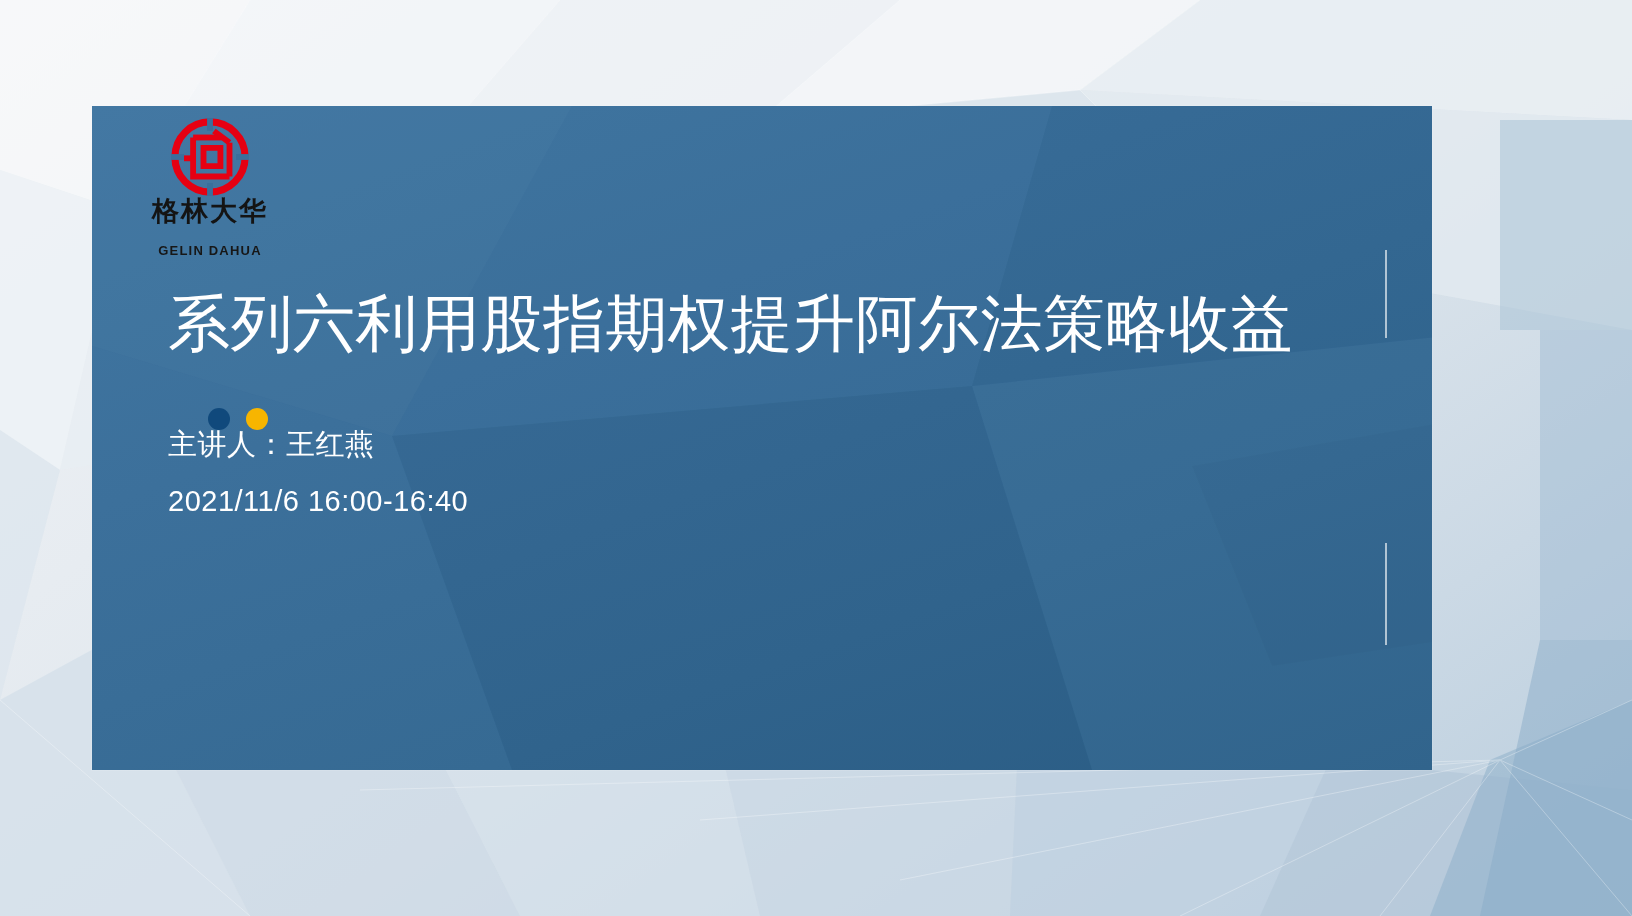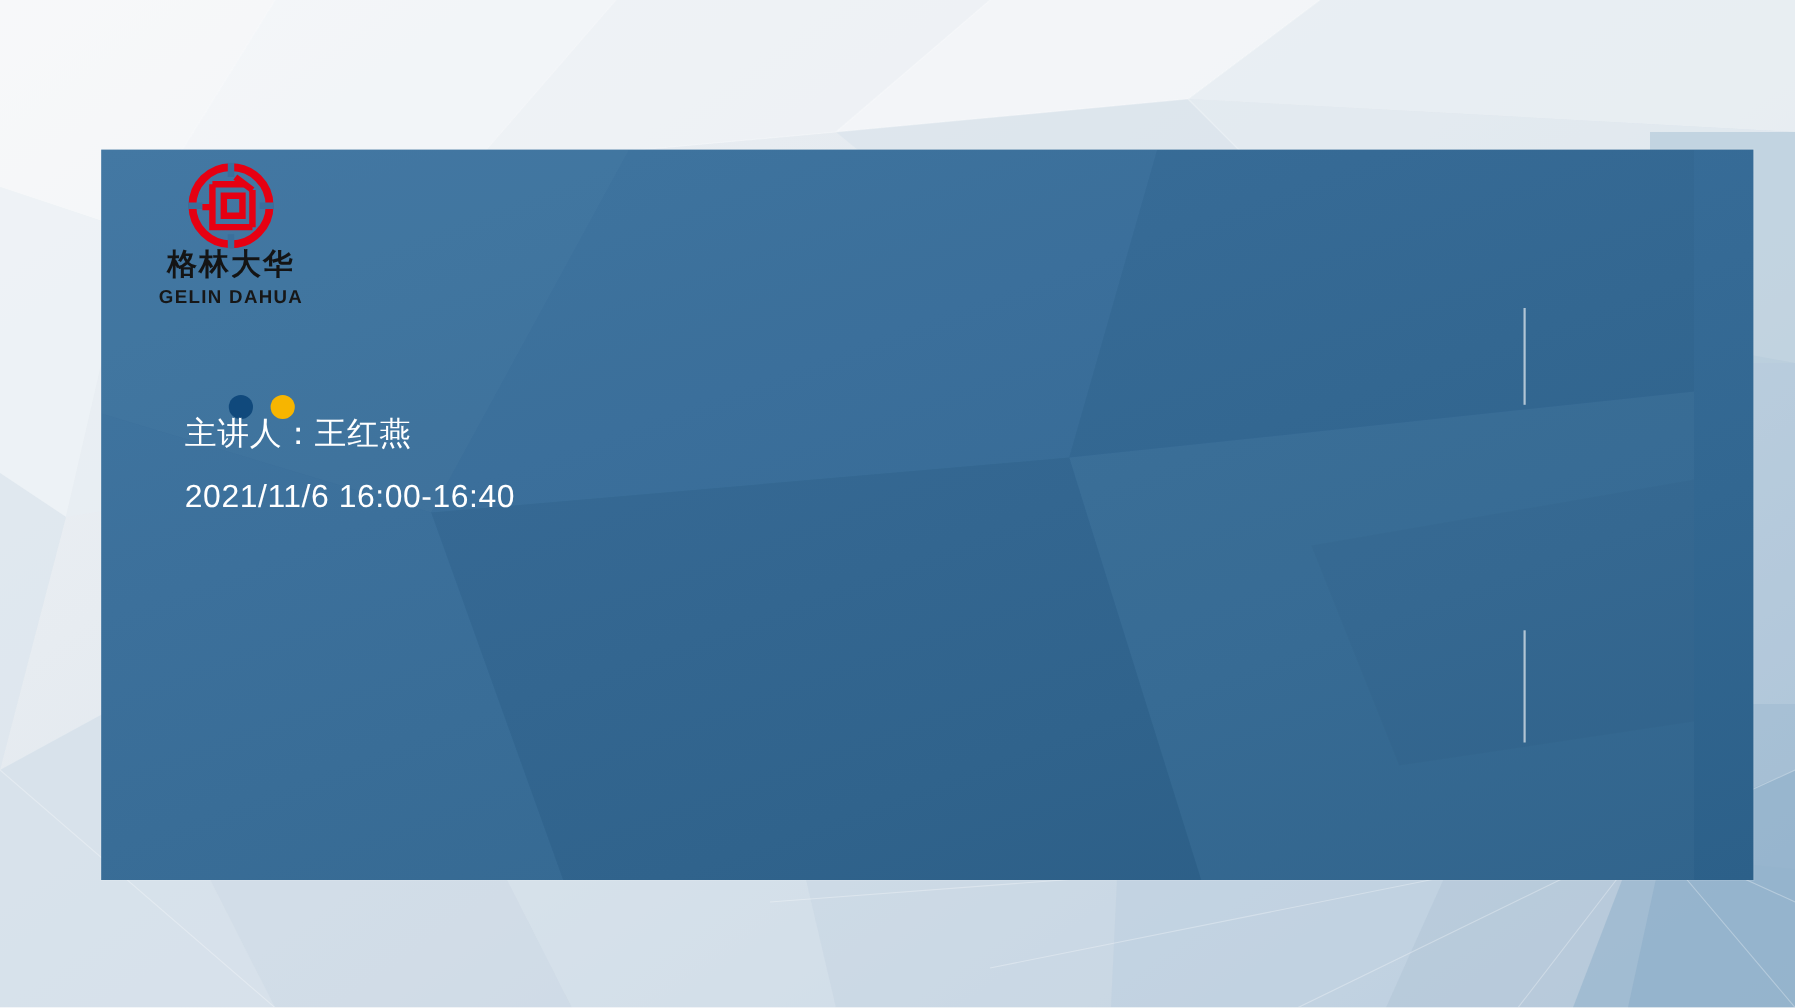--- a/index.html
+++ b/index.html
@@ -26,22 +26,22 @@
     inset: 0;
     width: 1632px;
     height: 916px;
     pointer-events: none;
   }
 
   
   .panel {
     position: absolute;
     left: 92px;
-    top: 136px;
-    width: 1502px;
+    top: 106px;
+    width: 1340px;
     height: 664px;
     background: linear-gradient(160deg, #3d74a0 0%, #386d99 35%, #326791 70%, #2c6089 100%);
     box-shadow: 0 0 0 1px rgba(255,255,255,0.10);
     overflow: hidden;
   }
   .panel-poly {
     position: absolute;
     inset: 0;
     width: 1448px;
     height: 664px;
@@ -65,22 +65,22 @@
     margin-top: 1px;
     font-size: 27px;
     font-weight: bold;
     letter-spacing: 2px;
     color: #141414;
     line-height: 1.05;
     font-family: "DejaVu Sans", "Liberation Sans", sans-serif;
   }
   .logo-en {
     display: block;
-    margin-top: 5px;
-    font-size: 17px;
+    margin-top: 18px;
+    font-size: 13px;
     font-weight: bold;
     letter-spacing: 1.2px;
     color: #171717;
     font-family: "Liberation Sans", sans-serif;
   }
 
   
   .text-block {
     position: absolute;
     left: 76px;
@@ -233,20 +233,21 @@
           <path d="M90,38 L66,20"></path>
 
           <path d="M34,62 L20,62"></path>
         </g>
       </svg>
       <span class="logo-cn">格林大华</span>
       <span class="logo-en">GELIN DAHUA</span>
     </div>
 
     <div class="text-block">
+      <div class="headline">系列六利用股指期权提升阿尔法策略收益</div>
 
       <div class="dots">
         <span class="dot dot-navy"></span>
         <span class="dot dot-amber"></span>
       </div>
 
       <div class="meta">
         <div class="meta-line">主讲人：王红燕</div>
         <div class="meta-line">2021/11/6  16:00-16:40</div>
       </div>

